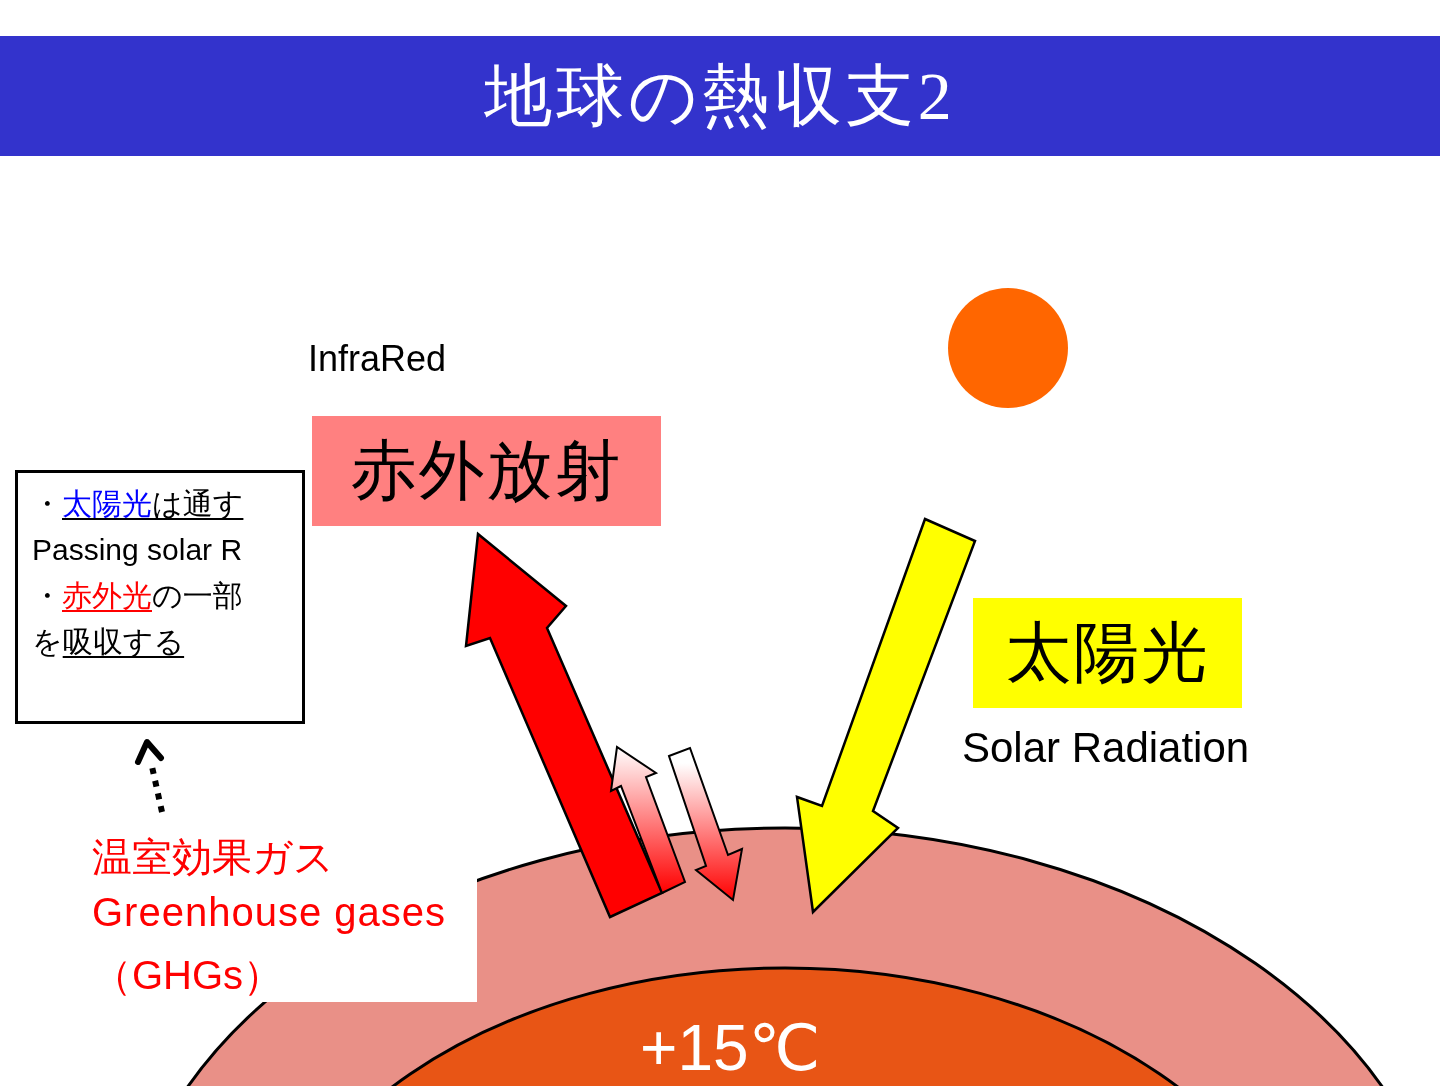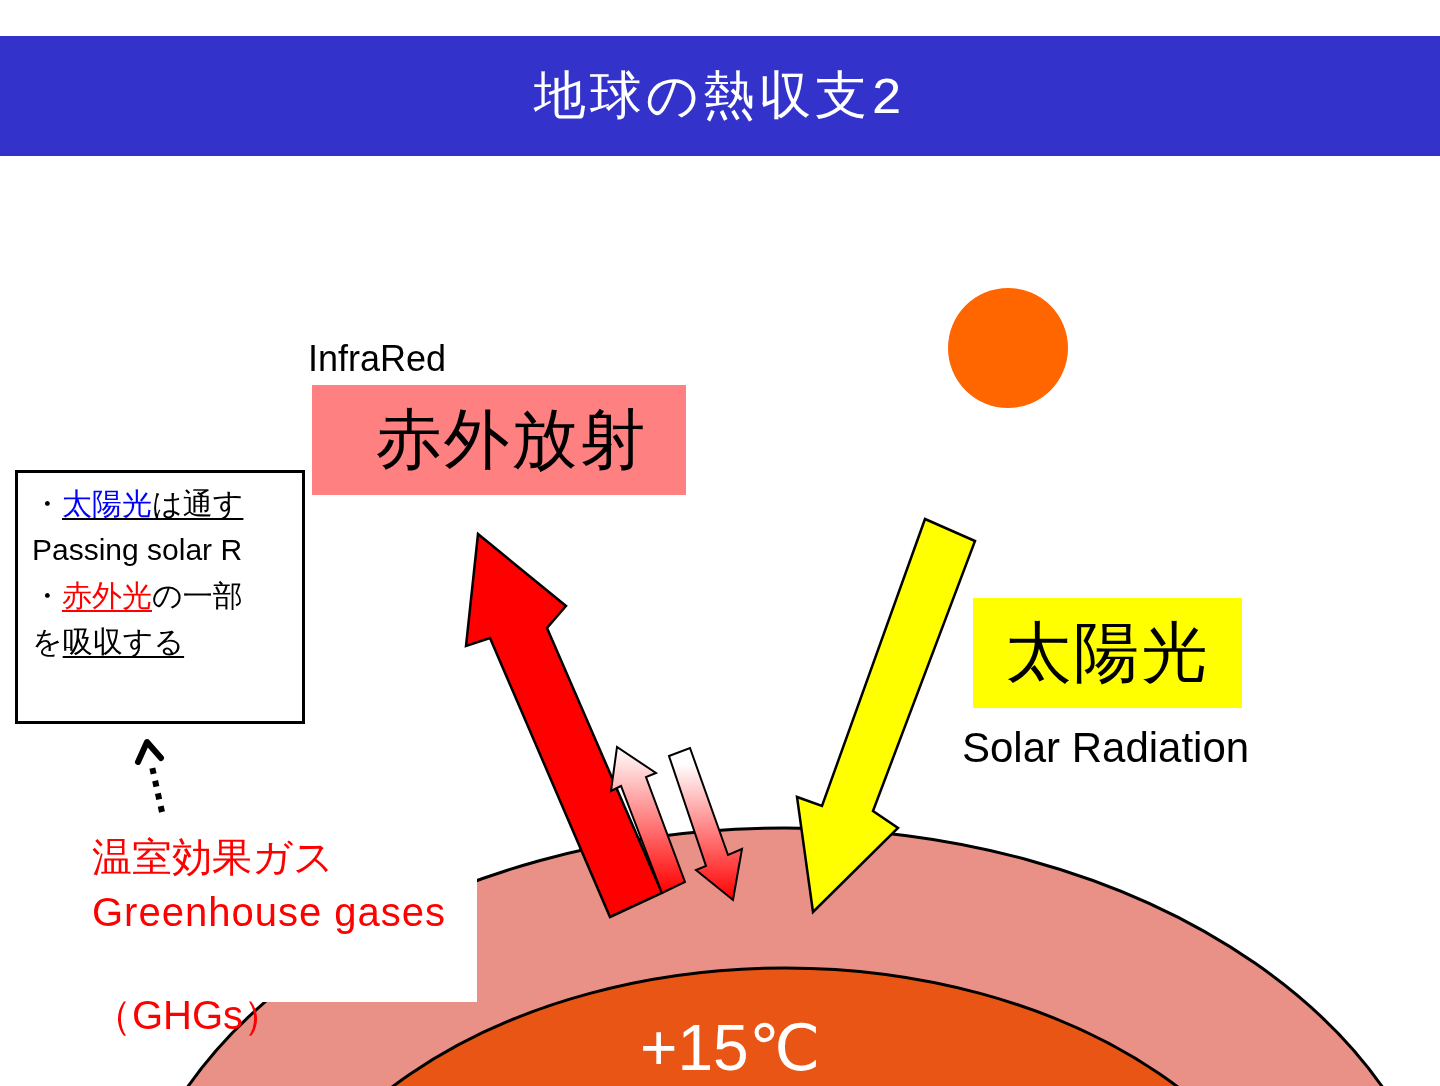--- a/index.html
+++ b/index.html
@@ -1,39 +1,39 @@
 <!DOCTYPE html>
 <html><head>
 <meta charset="utf-8">
 <style>
   html, body { margin:0; padding:0; }
   body { width:1440px; height:1086px; position:relative; overflow:hidden; background:#ffffff;
          font-family:"Liberation Sans", "DejaVu Sans", sans-serif; }
   .title-bar { position:absolute; left:0; top:36px; width:1440px; height:120px; background:#3333cc;
                display:flex; align-items:center; justify-content:center; }
-  .title-text { color:#ffffff; font-size:52px; letter-spacing:4px; font-family:Liberation Mono, monospace; }
+  .title-text { color:#ffffff; font-size:68px; letter-spacing:4px; font-family:Liberation Serif, serif; }
   svg.scene { position:absolute; left:0; top:0; }
   .lbl { position:absolute; white-space:nowrap; color:#000; }
   .ir-en { left:308px; top:338px; font-size:36px; }
-  .ir-jp { left:312px; top:385px; width:349px; height:110px; background:#ff8080;
-           font-size:66px; font-family:Liberation Sans, sans-serif; display:flex; align-items:center; justify-content:center; letter-spacing:2px;padding-left:25px; }
+  .ir-jp { left:312px; top:416px; width:349px; height:110px; background:#ff8080;
+           font-size:66px; font-family:Liberation Sans, sans-serif; display:flex; align-items:center; justify-content:center; letter-spacing:2px; }
   .sun-jp { left:973px; top:598px; width:269px; height:110px; background:#ffff00;
            font-size:66px; font-family:"DejaVu Sans", sans-serif; display:flex; align-items:center; justify-content:center; letter-spacing:2px; }
   .sun-en { left:962px; top:724px; font-size:42px; }
   .info-box { position:absolute; left:15px; top:470px; width:290px; height:254px; border:3px solid #000;
               background:#fff; box-sizing:border-box; padding:8px 12px 0 14px; font-size:30px; line-height:46px; }
   .info-box .jp { font-family:"DejaVu Sans", sans-serif; font-size:30px; white-space:nowrap; }
   .u { text-decoration:underline; text-decoration-thickness:2px; text-underline-offset:4px; }
   .blue { color:#0000ff; }
   .red { color:#ff0000; }
   .ghg-bg { position:absolute; left:85px; top:820px; width:392px; height:182px; background:#fff; }
   .ghg { position:absolute; left:92px; color:#ff0000; white-space:nowrap; }
   .ghg-jp { top:830px; font-size:40px; font-family:"DejaVu Sans", sans-serif; }
   .ghg-en { top:890px; font-size:40px; letter-spacing:1px; }
-  .ghg-abbr { top:948px; font-size:40px;margin-top:40px; }
+  .ghg-abbr { top:948px; font-size:40px; }
   .temp { position:absolute; left:640px; top:1011px; color:#fff; font-size:64px; }
 </style>
 </head>
 <body>
 
 <svg class="scene" width="1440" height="1086" viewBox="0 0 1440 1086">
   <defs>
     <linearGradient id="gUp" x1="0" y1="0" x2="0" y2="1">
       <stop offset="0" stop-color="#ffffff"></stop>
         <stop offset="1" stop-color="#ff0000"></stop>

